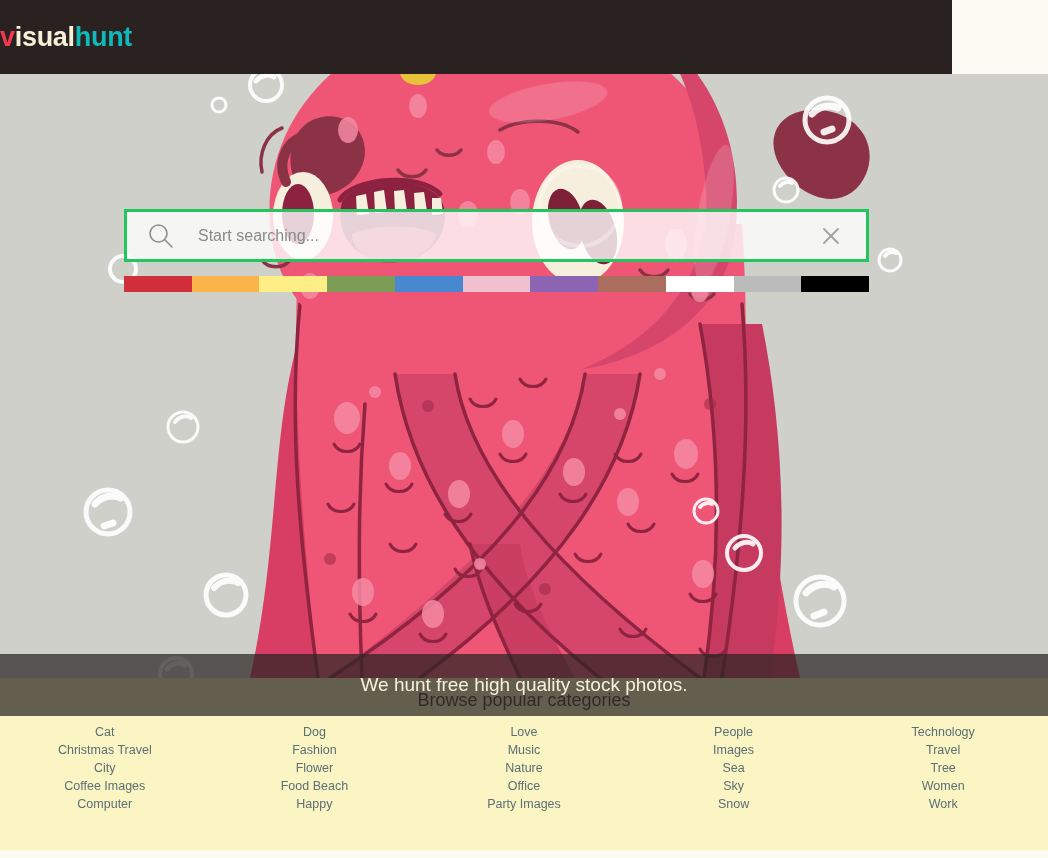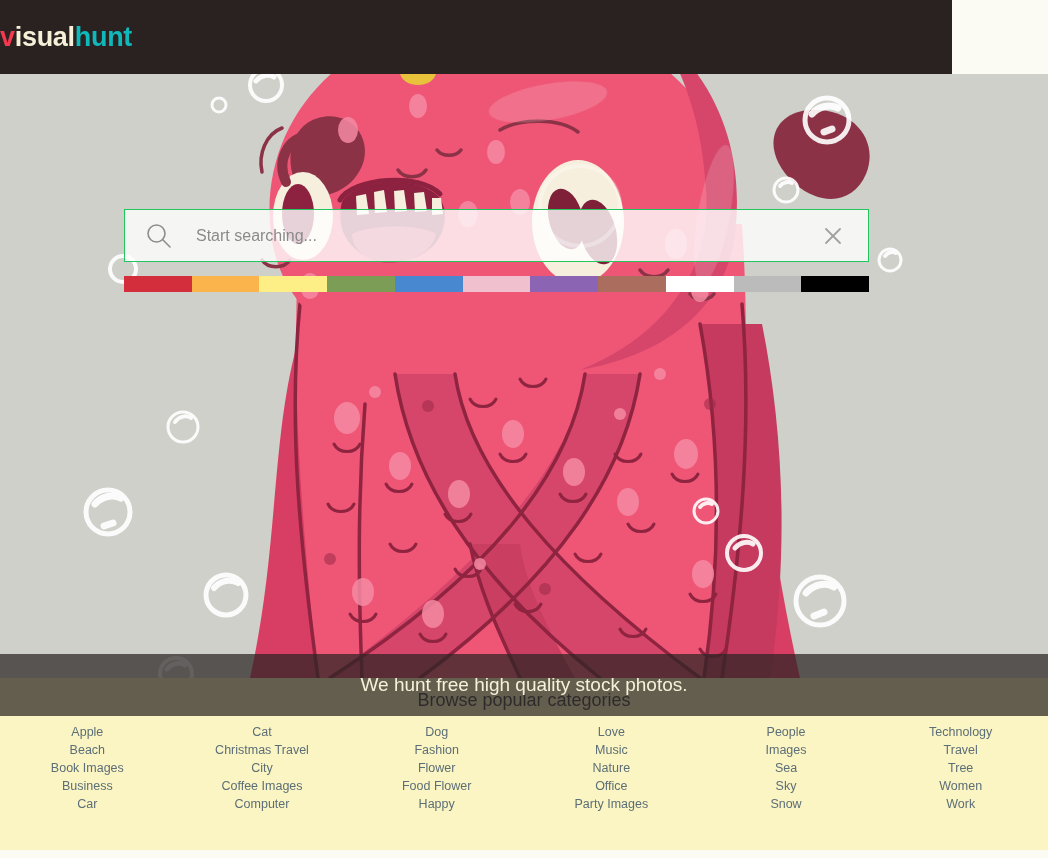--- a/index.html
+++ b/index.html
@@ -63,21 +63,21 @@
     position: absolute;
     top: 209px;
     left: 124px;
     width: 745px;
     z-index: 20;
   }
   .search-box {
     position: relative;
     height: 53px;
     background: rgba(255,255,255,0.80);
-    border: 1px solid #22c55e;
+    border: 3px solid #22c55e;
     box-sizing: border-box;
     display: flex;
     align-items: center;
   }
   .search-icon {
     margin-left: 20px;
     width: 28px;
     height: 28px;
     flex: 0 0 auto;
     display: block;
@@ -414,41 +414,34 @@
   </div>
 
   <div class="tagline">
     <span class="tagline-text">We hunt free high quality stock photos.</span>
   </div>
 
   <div class="categories">
     <h2 class="cat-title">Browse popular categories</h2>
     <div class="cat-cols">
 
-      <div class="cat-col">
-        <a class="cat-link">Apple</a>
-        <a class="cat-link">Beach</a>
-        <a class="cat-link">Book Images</a>
-        <a class="cat-link">Business</a>
-        <a class="cat-link">Car</a>
-      </div>
 
       <div class="cat-col">
         <a class="cat-link">Cat</a>
         <a class="cat-link">Christmas Travel</a>
         <a class="cat-link">City</a>
         <a class="cat-link">Coffee Images</a>
         <a class="cat-link">Computer</a>
       </div>
 
       <div class="cat-col">
         <a class="cat-link">Dog</a>
         <a class="cat-link">Fashion</a>
         <a class="cat-link">Flower</a>
-        <a class="cat-link">Food Flower</a>
+        <a class="cat-link">Food Beach</a>
         <a class="cat-link">Happy</a>
       </div>
 
       <div class="cat-col">
         <a class="cat-link">Love</a>
         <a class="cat-link">Music</a>
         <a class="cat-link">Nature</a>
         <a class="cat-link">Office</a>
         <a class="cat-link">Party Images</a>
       </div>

